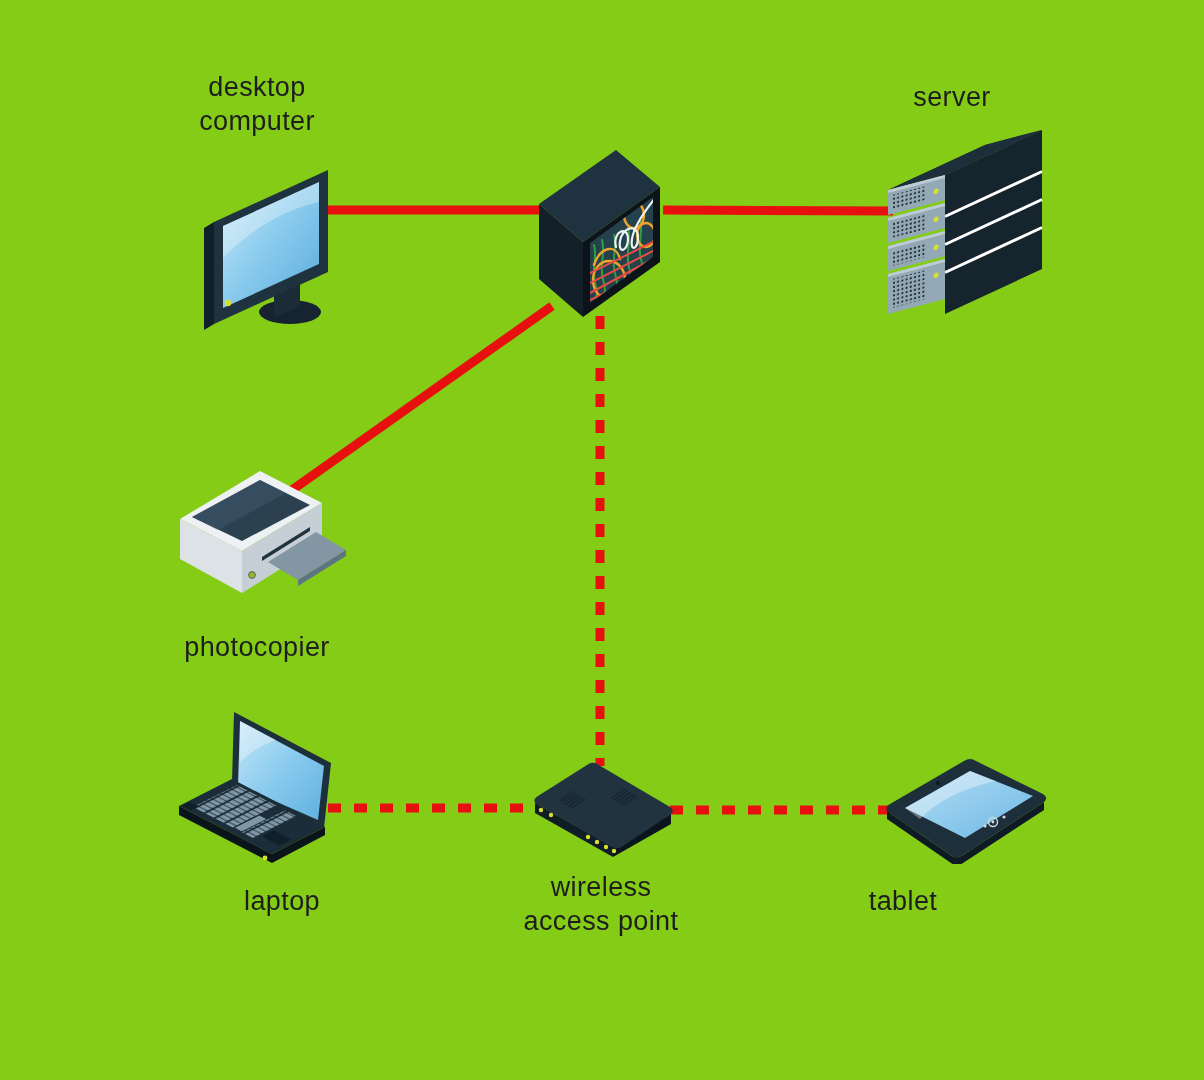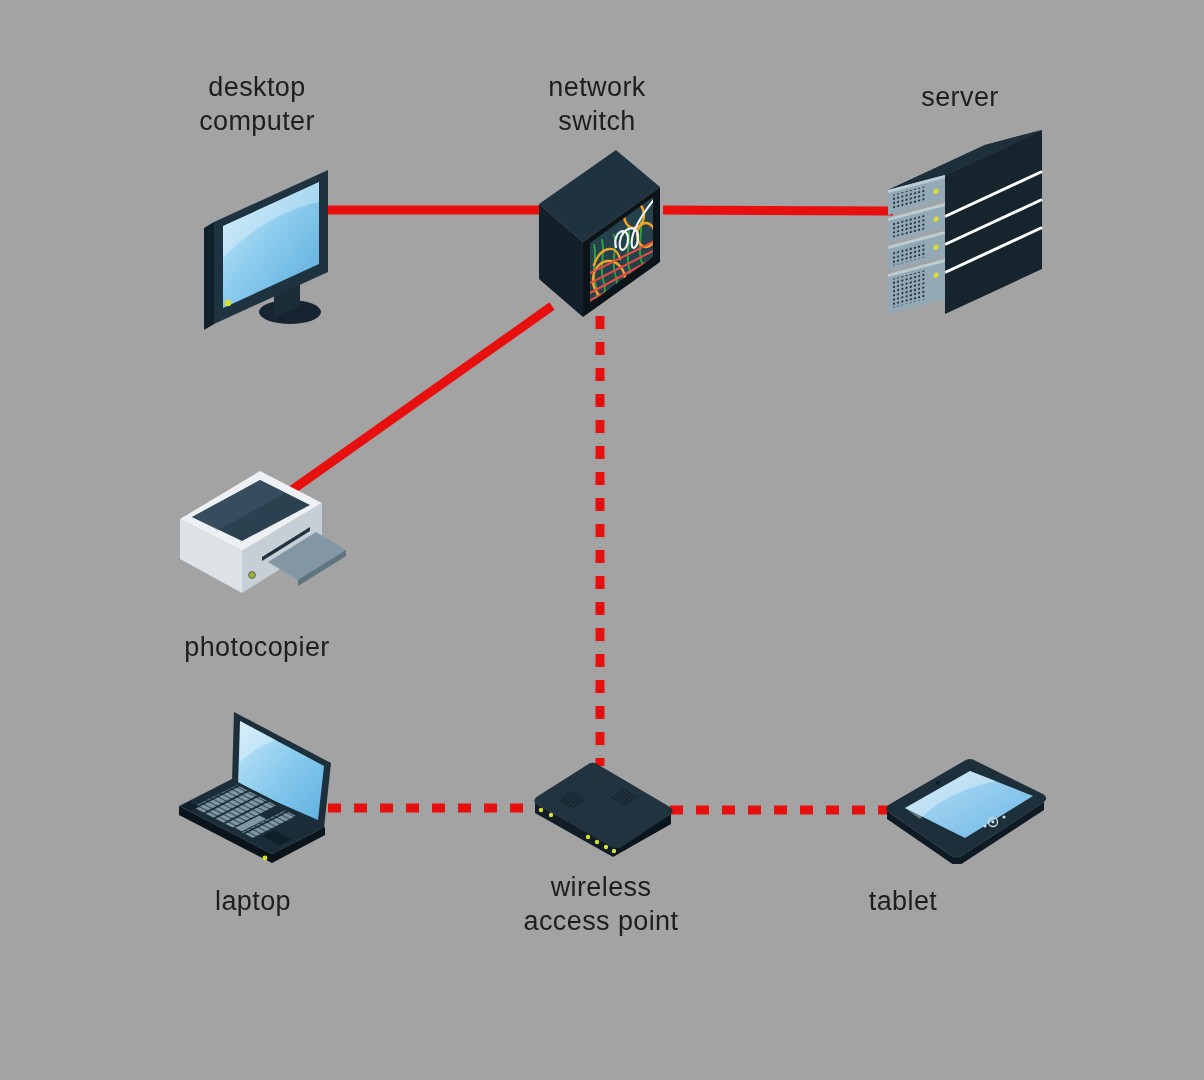--- a/index.html
+++ b/index.html
@@ -1,19 +1,19 @@
 <!DOCTYPE html>
 <html><head>
 <meta charset="utf-8">
 <style>
   html,body{margin:0;padding:0;background:#ffffff;}
   .stage{
     position:relative;
     width:1204px;height:1080px;
-    background:#a3a3a3;
+    background:#84cc16;
     overflow:hidden;
     font-family:"Liberation Sans", sans-serif;
   }
   .edges{
     position:absolute;left:0;top:0;width:1204px;height:1080px;
     pointer-events:none;
   }
   .node-icon{position:absolute;margin:0;}
   .node-label{
     position:absolute;
@@ -28,21 +28,21 @@
   #icon-desktop    {left:198px;top:160px;}
   #icon-switch     {left:536px;top:147px;}
   #icon-server     {left:884px;top:120px;}
   #icon-photocopier{left:176px;top:460px;}
   #icon-laptop     {left:174px;top:706px;}
   #icon-wap        {left:528px;top:756px;}
   #icon-tablet     {left:884px;top:752px;}
 
   #lbl-desktop    {left:257px;top:70px;}
   #lbl-switch     {left:597px;top:70px;}
-  #lbl-server     {left:952px;top:80px;margin-left:8px;}
+  #lbl-server     {left:952px;top:80px;}
   #lbl-photocopier{left:257px;top:610px;}
   #lbl-laptop     {left:253px;top:884px;}
   #lbl-wap        {left:601px;top:870px;}
   #lbl-tablet     {left:903px;top:884px;}
 </style>
 </head>
 <body>
 
 <div class="stage">
 
@@ -222,22 +222,20 @@
       <circle cx="54" cy="31" r="2" fill="#0e1922"></circle>
       <circle cx="109" cy="70" r="4.5" fill="none" stroke="#cfd8dc" stroke-width="1.4"></circle>
       <circle cx="109" cy="70" r="1.4" fill="#cfd8dc"></circle>
       <circle cx="101" cy="74" r="1.6" fill="#cfd8dc"></circle>
       <circle cx="120" cy="65" r="1.6" fill="#cfd8dc"></circle>
     </svg>
   </figure>
 
   <div class="node-label" id="lbl-desktop" style="color: rgb(30, 30, 32);">desktop
 computer</div>
-  <div class="node-label" id="lbl-switch" style="color: rgb(30, 30, 32);">network
-switch</div>
   <div class="node-label" id="lbl-server" style="color: rgb(30, 30, 32);">server</div>
   <div class="node-label" id="lbl-photocopier" style="color: rgb(30, 30, 32); margin-top: 20px;">photocopier</div>
-  <div class="node-label" id="lbl-laptop" style="color: rgb(30, 30, 32);">laptop</div>
+  <div class="node-label" id="lbl-laptop" style="color: rgb(30, 30, 32); margin-left: 29px;">laptop</div>
   <div class="node-label" id="lbl-wap" style="color: rgb(30, 30, 32);">wireless
 access point</div>
   <div class="node-label" id="lbl-tablet" style="color: rgb(30, 30, 32);">tablet</div>
 
 </div>
 
 </body></html>

